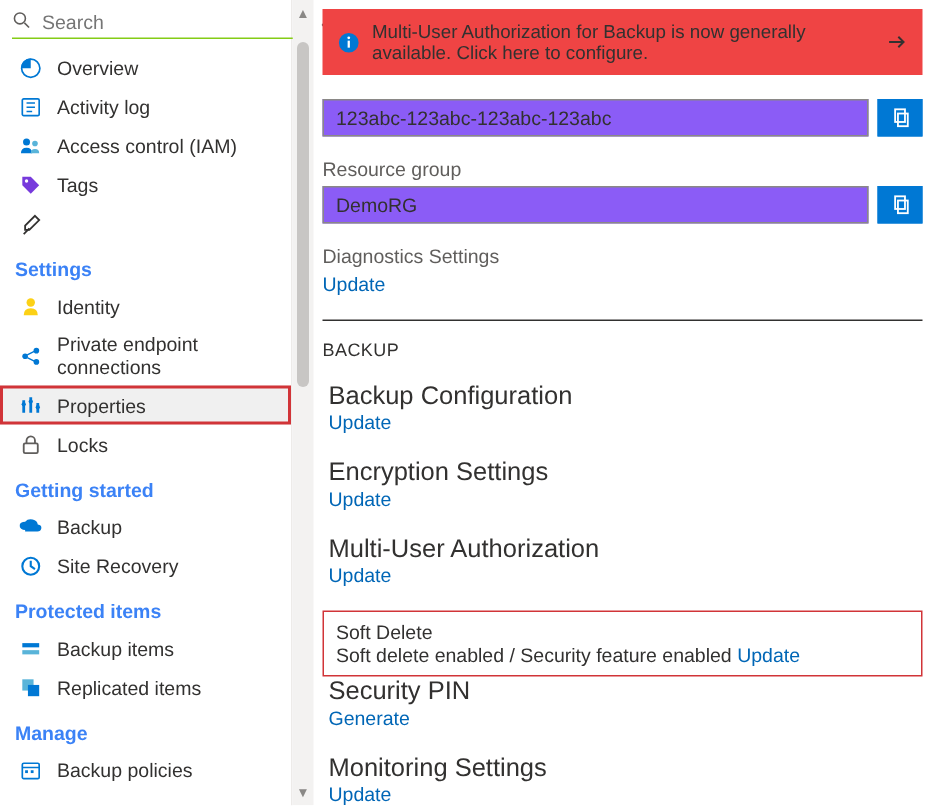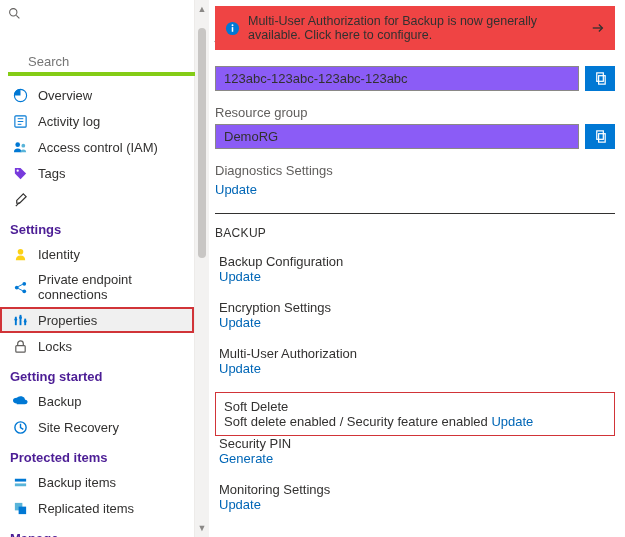--- a/index.html
+++ b/index.html
@@ -22,26 +22,25 @@
     }
     .search-row {
       display: flex;
       align-items: center;
       padding: 4px 8px 6px 8px;
       gap: 6px;
     }
     .search-input {
       flex: 1;
       border: none;
-      border-bottom: 4px solid #84cc16;
+      border-bottom: 1px solid #84cc16;
       padding: 3px 2px 3px 20px;
       font-size: 13px;
       outline: none;
       background: transparent;
-      margin-top: 47px;
     }
     .search-wrap { position: relative; flex:1; }
     .search-wrap .sicon {
       position: absolute; left: 0; top: 3px; color:#605e5c;
     }
     .collapse-btn {
       color: #605e5c;
       font-size: 13px;
       cursor: pointer;
       padding: 0 2px;
@@ -63,21 +62,21 @@
     }
     .nav-icon {
       width: 16px; height: 16px;
       display: inline-flex; align-items:center; justify-content:center;
       flex-shrink: 0;
     }
     .section-header {
       padding: 10px 10px 4px 10px;
       font-weight: 600;
       font-size: 13px;
-      color: #4c1d95;
+      color: #3b82f6;
     }
     .main {
       flex: 1;
       position: relative;
       overflow: hidden;
     }
     .scroll-gutter {
       position: absolute;
       left: 0; top: 0; bottom: 0;
       width: 14px;
@@ -159,21 +158,21 @@
       border-top: 1px solid #323130;
       margin: 14px 0 12px 0;
     }
     .section-title-main {
       font-size: 12px;
       letter-spacing: 0.3px;
       color: #323130;
       margin-bottom: 14px;
     }
     .setting-block { margin-bottom: 16px; padding-left:4px; }
-    .setting-block .title { font-size: 13px; color:#323130; }
+    .setting-block .title { font-size: 17px; color:#323130; }
     .highlight-box {
       border: 1.5px solid #d13438;
       padding: 6px 8px 6px 8px;
     }
     svg { display:block; }
   </style>
 </head>
 <body>
 
 <div class="sidebar">

